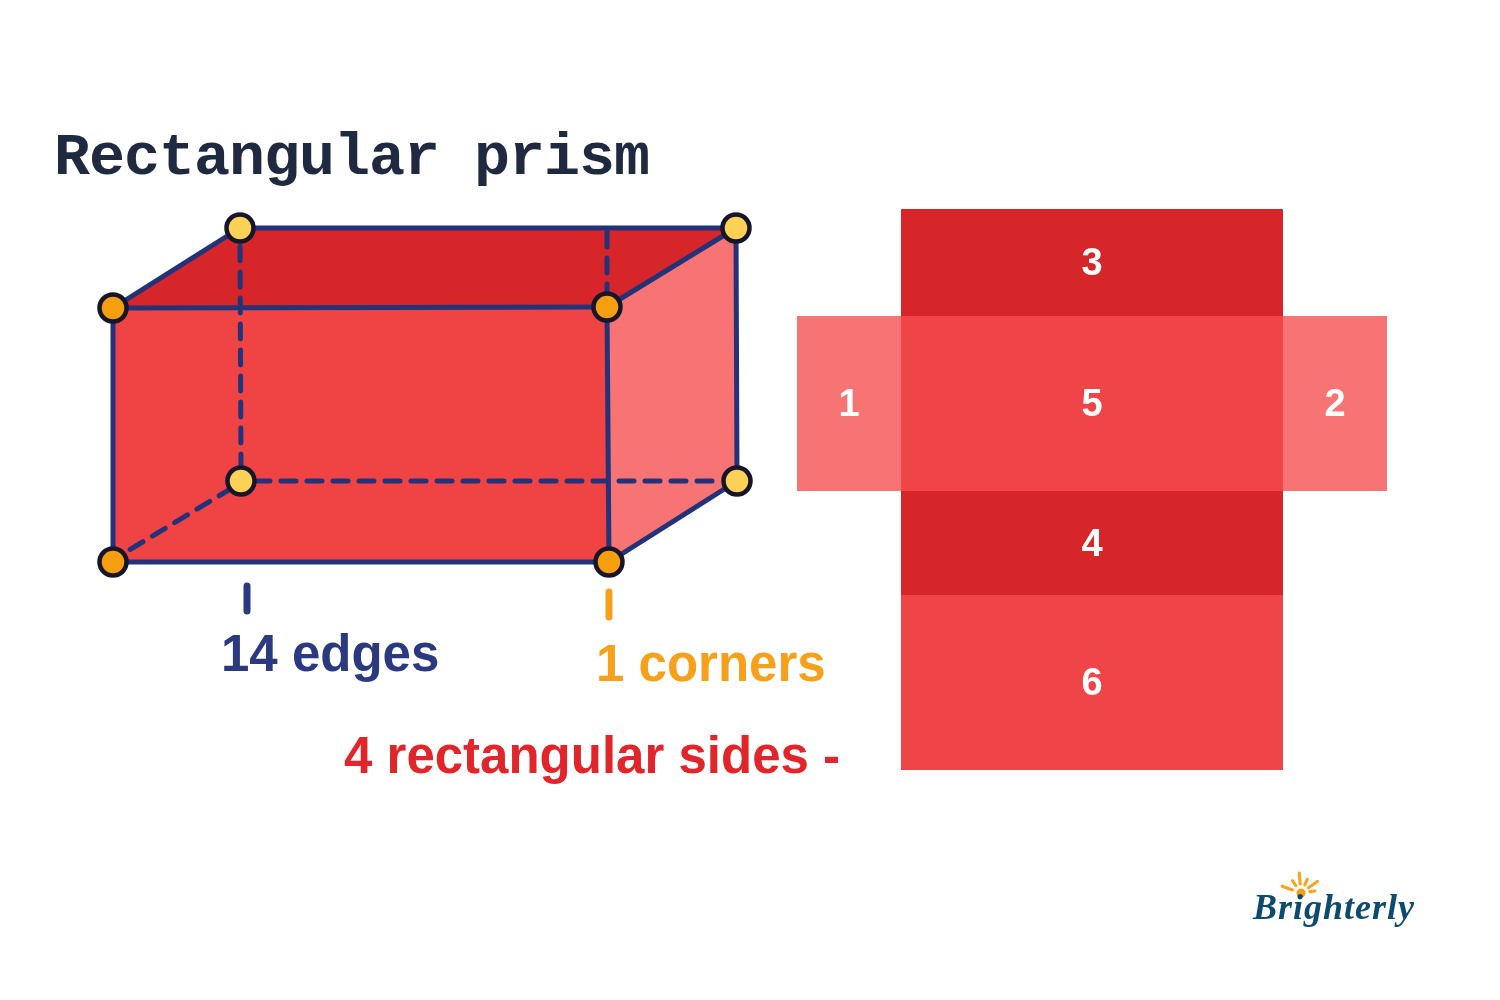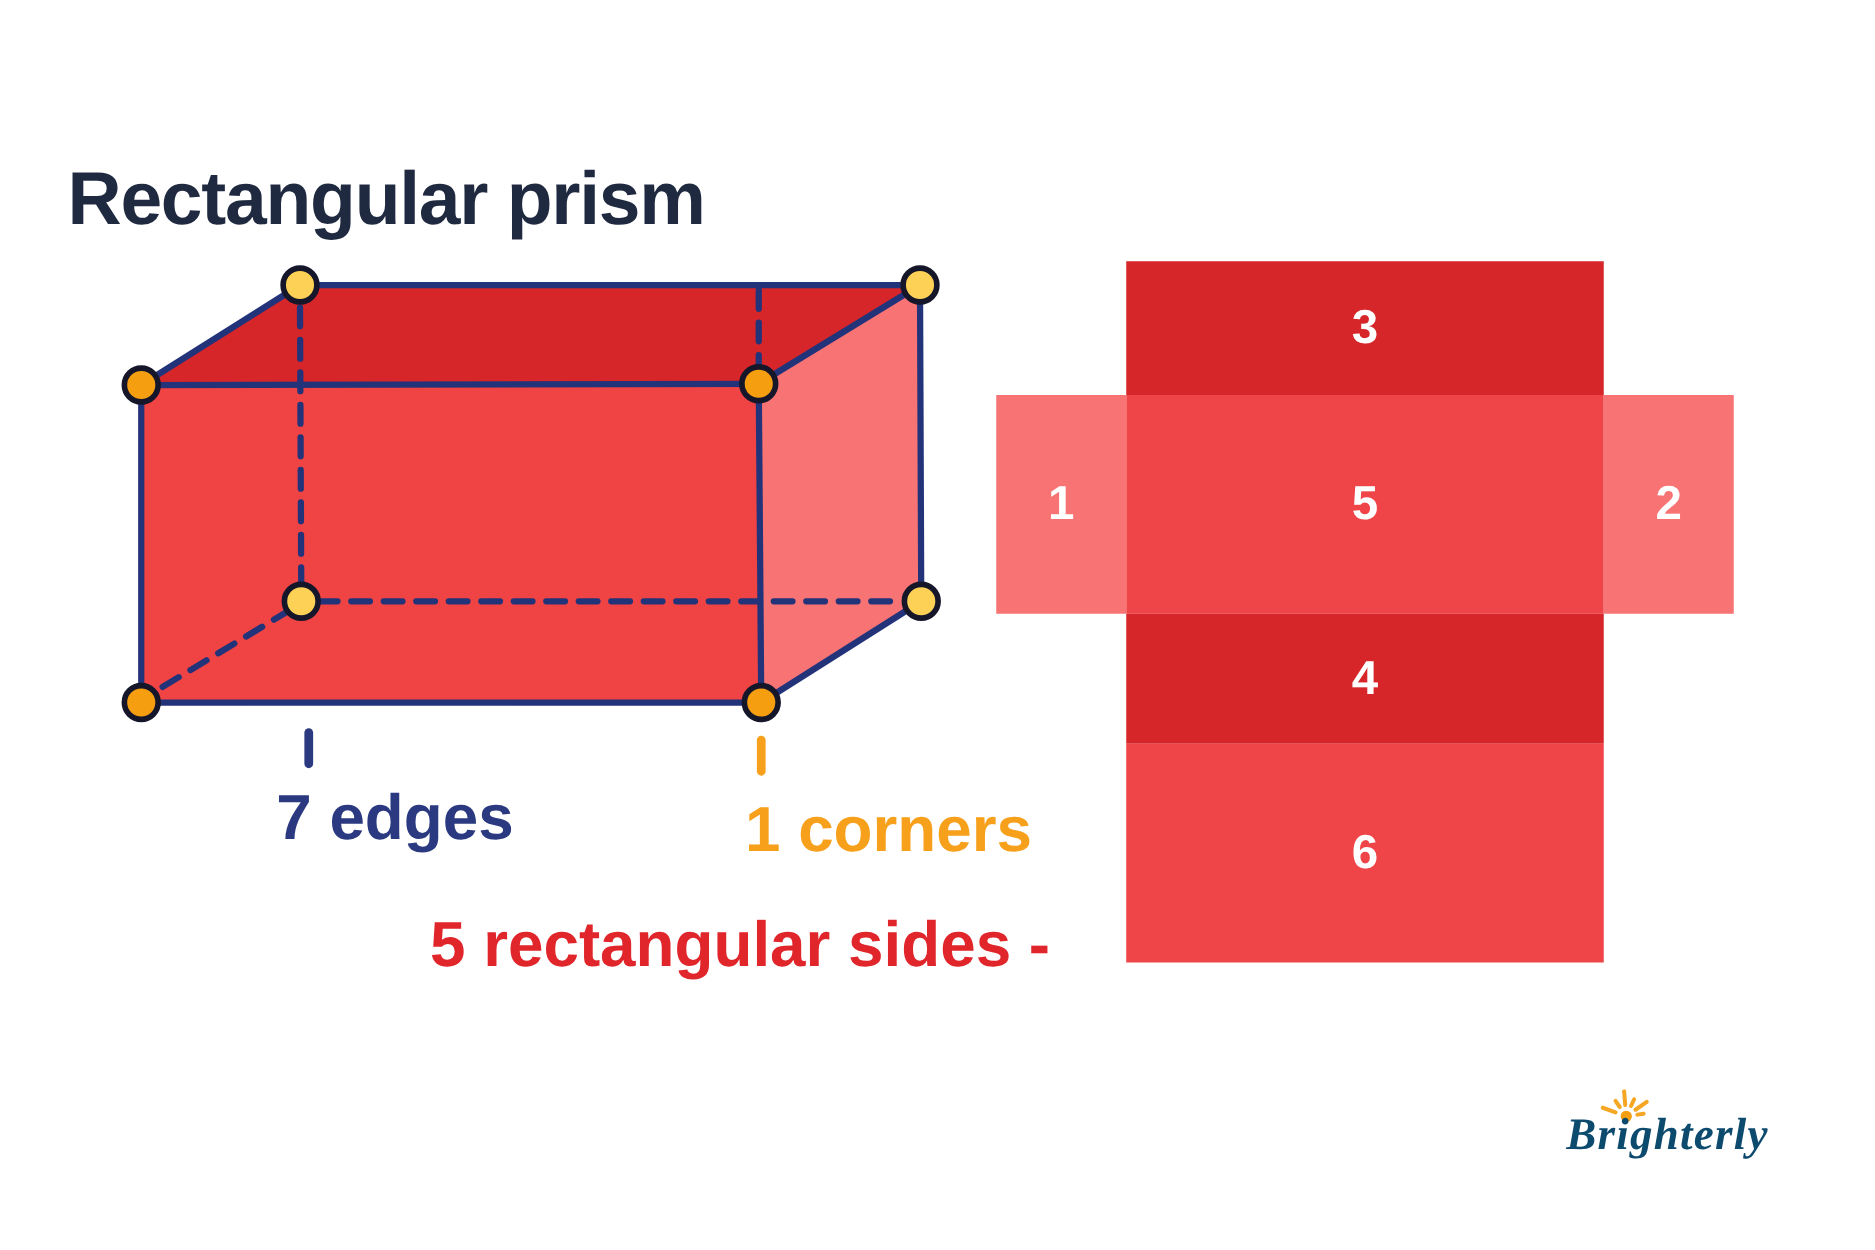--- a/index.html
+++ b/index.html
@@ -4,20 +4,21 @@
 <style>
   html,body{margin:0;padding:0;}
   body{
     width:1500px;height:1000px;position:relative;background:#ffffff;
     overflow:hidden;font-family:"Liberation Sans",sans-serif;
   }
   .abs{position:absolute;}
   #page-title{
     left:54px;top:84px;font-size:60px;font-weight:800;color:#1f2a40;
     letter-spacing:-1px;
+    font-family:Liberation Mono, monospace;
   }
   #prism-svg{left:0;top:0;width:1500px;height:1000px;}
   .figure-label{font-weight:700;font-size:51px;white-space:nowrap;}
   #edges-label{left:221px;top:624px;color:#2b3a80;}
   #corners-label{left:596px;top:634px;color:#f7a01b;}
   #sides-label{left:344px;top:726px;color:#e0252b;}
   .net-face{
     display:flex;align-items:center;justify-content:center;
     color:#ffffff;font-weight:700;font-size:38px;
   }
@@ -88,23 +89,23 @@
       <line x1="-8.5" y1="-3.1" x2="-18.8" y2="-6.8"></line>
       <line x1="-5.2" y1="-7.4" x2="-8.6" y2="-12.3"></line>
       <line x1="-0.8" y1="-9.0" x2="-1.7" y2="-19.9"></line>
       <line x1="3.8" y1="-8.2" x2="6.3" y2="-13.6"></line>
       <line x1="7.4" y1="-5.2" x2="16.4" y2="-11.5"></line>
       <line x1="8.9" y1="-1.3" x2="13.9" y2="-2.0"></line>
     </g>
   </g>
 </svg>
 
-<div class="abs figure-label" id="edges-label">7 edges</div>
+<div class="abs figure-label" id="edges-label">14 edges</div>
 <div class="abs figure-label" id="corners-label">1 corners</div>
-<div class="abs figure-label" id="sides-label">5 rectangular sides -</div>
+<div class="abs figure-label" id="sides-label">4 rectangular sides -</div>
 
 <div>
   <div class="abs net-face net-dark" id="net-face-3">
       <span>3</span>
     </div>
   <div class="abs net-face net-mid" id="net-face-5">
       <span>5</span>
     </div>
   <div class="abs net-face net-dark" id="net-face-4">
       <span>4</span>

